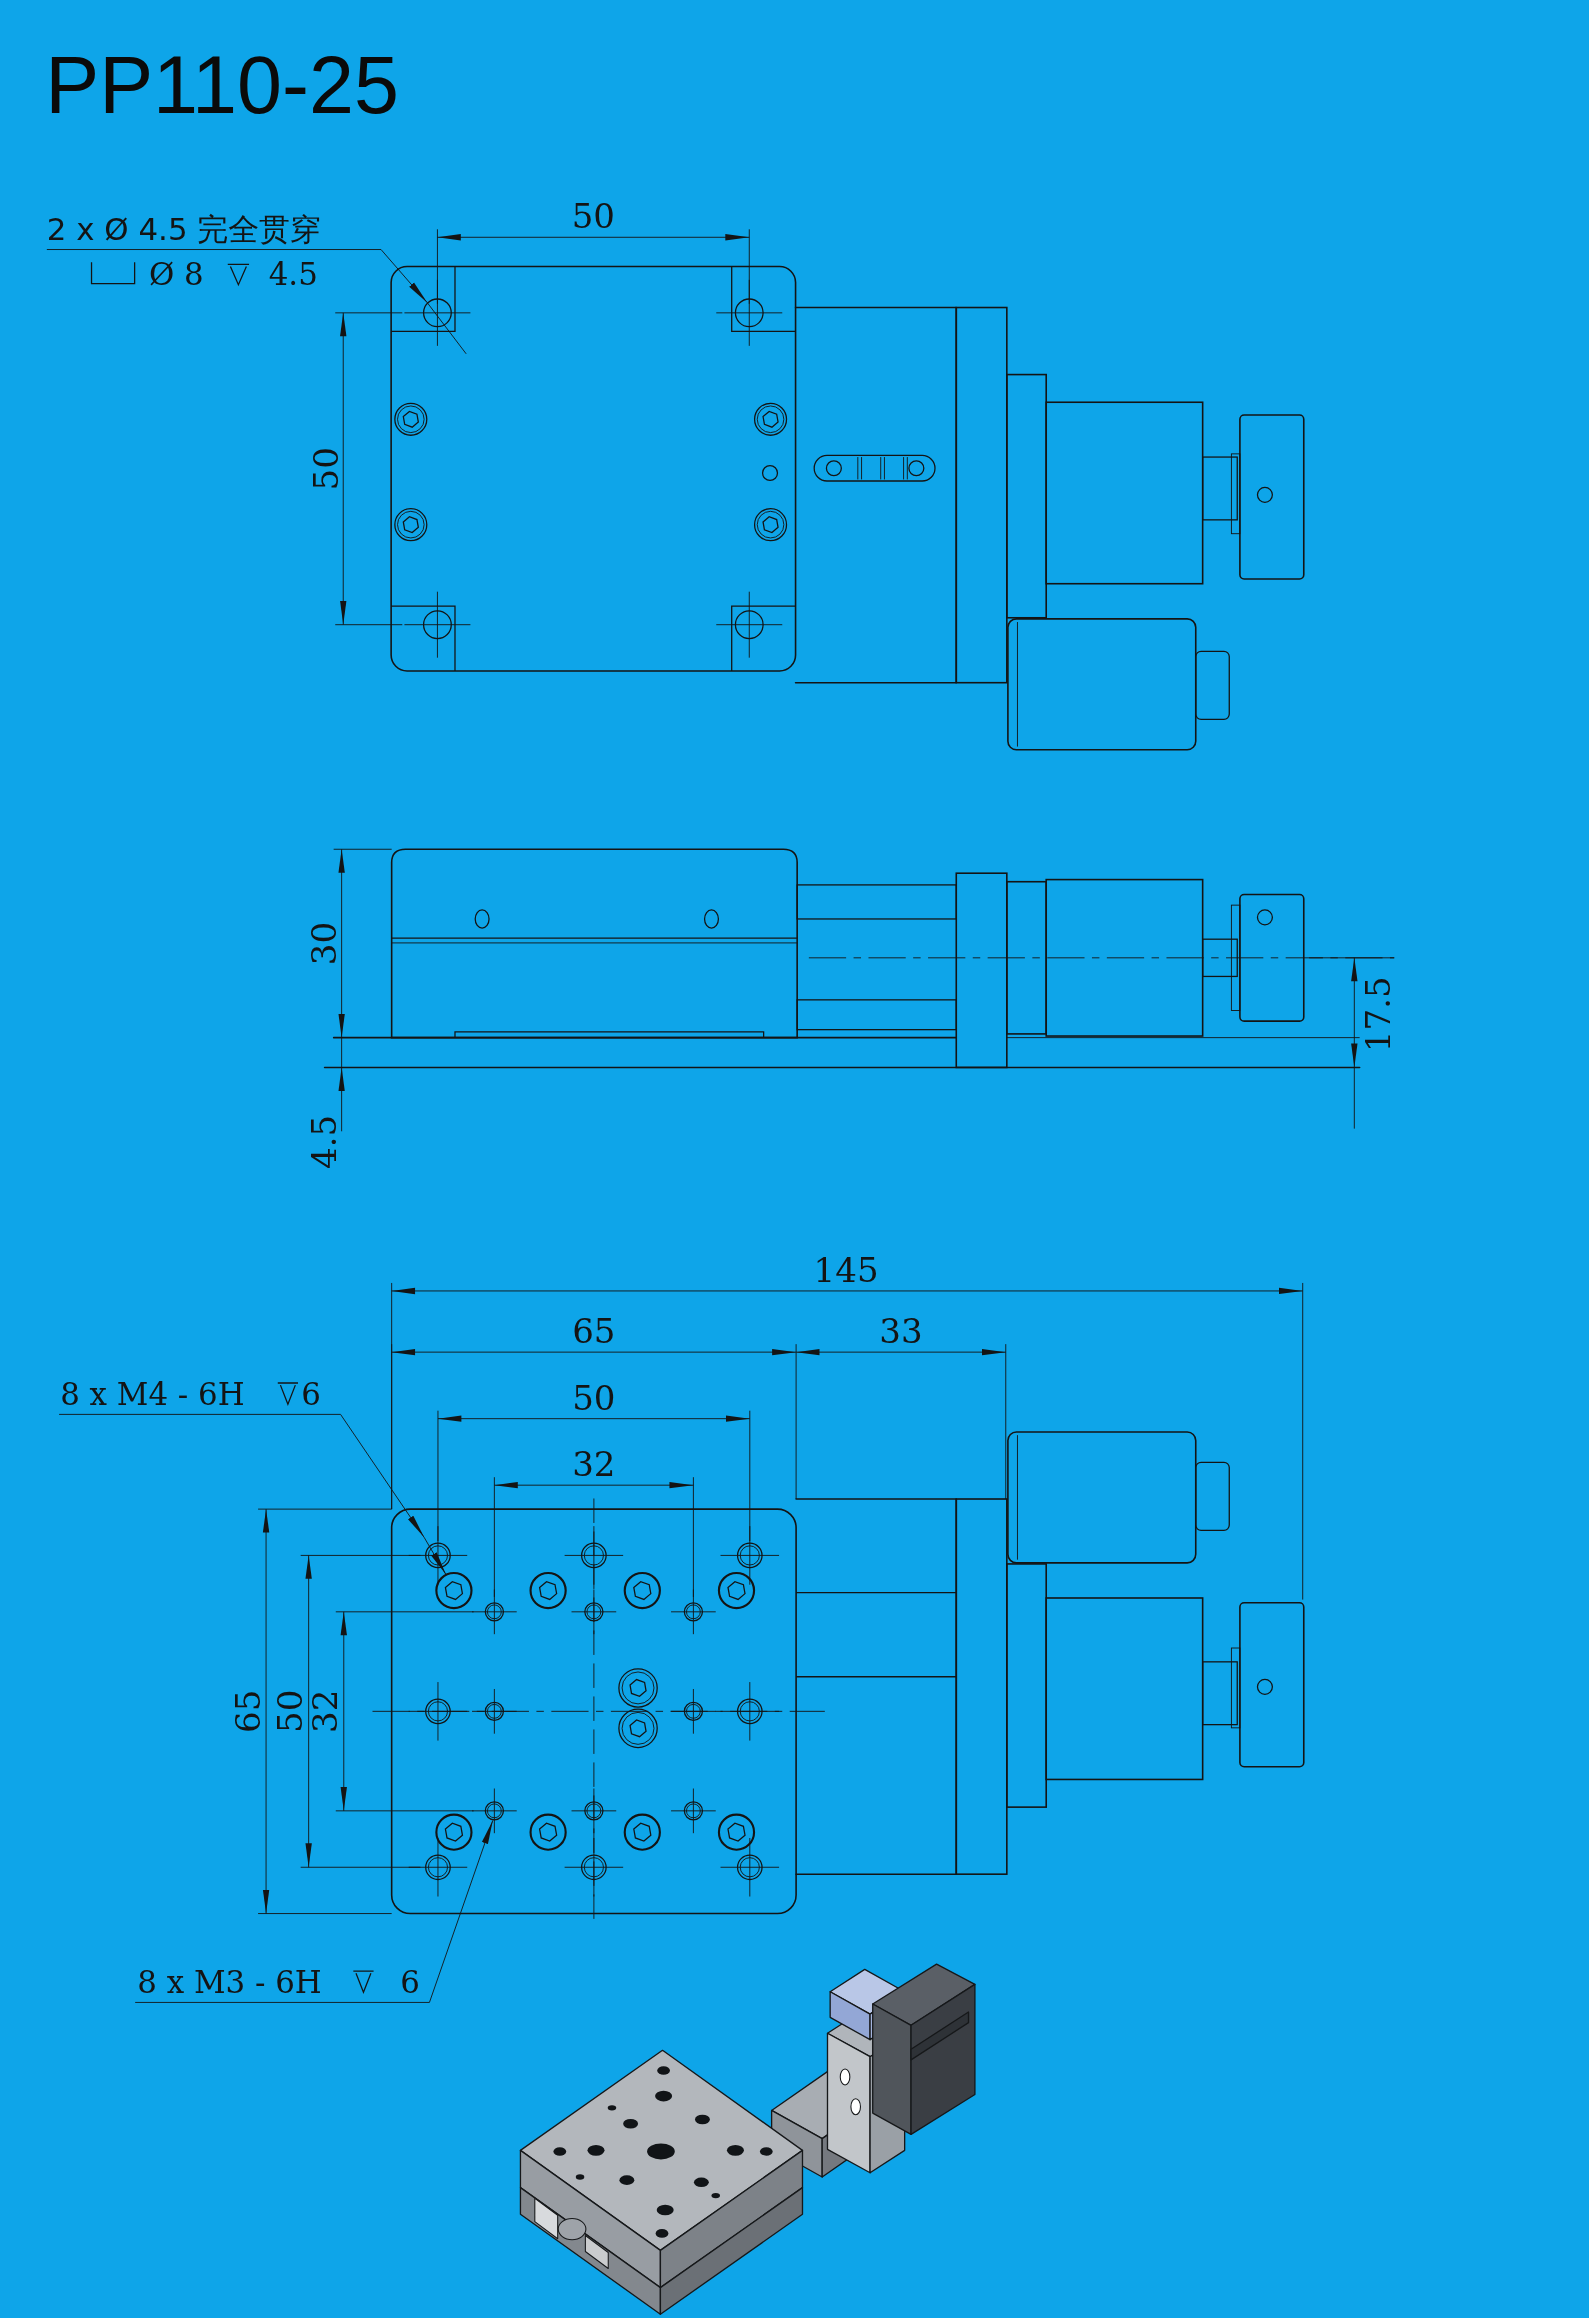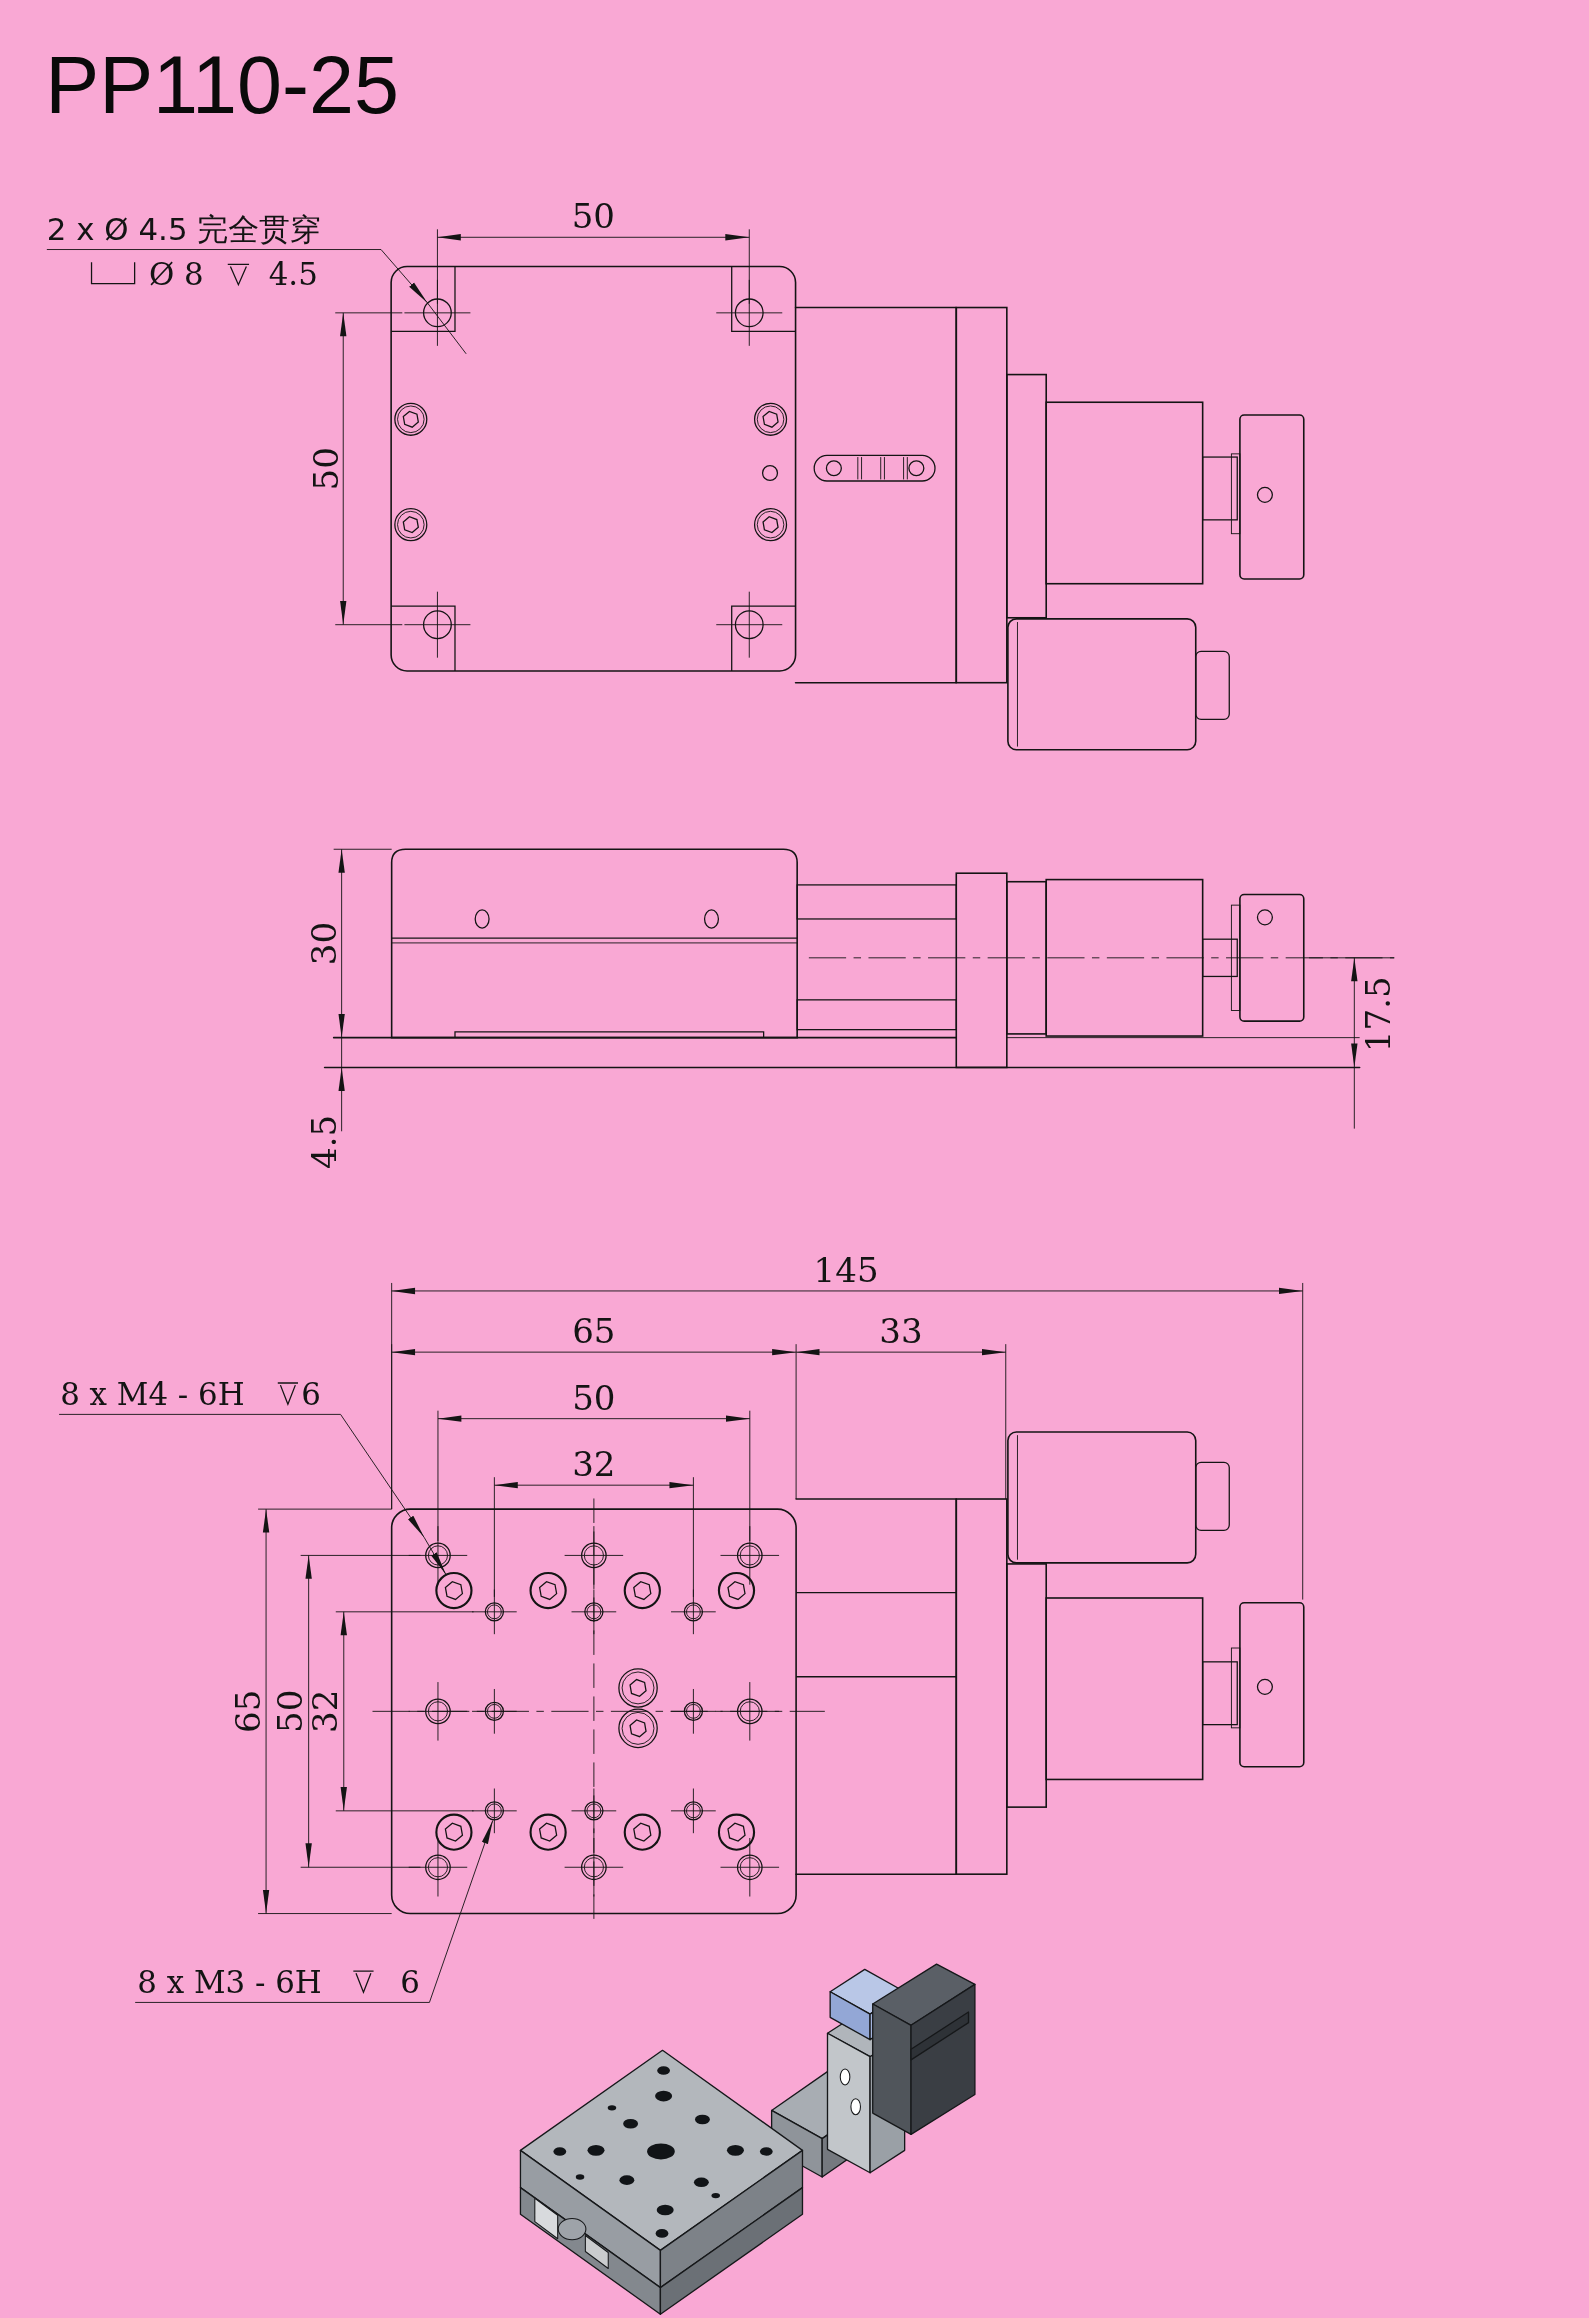--- a/index.html
+++ b/index.html
@@ -1,16 +1,16 @@
 <!DOCTYPE html>
 <html style="font-size:8.5px"><head>
 <meta charset="utf-8">
 <style>
   html,body{margin:0;padding:0;background:#fff;}
-  .sheet{position:relative;width:1589px;height:2319px;background:#f9a8d4;overflow:hidden;}
+  .sheet{position:relative;width:1589px;height:2319px;background:#0ea5e9;overflow:hidden;}
   svg{position:absolute;left:0;top:0;}
   .ln  {stroke:#141414;stroke-width:3;fill:none;stroke-linecap:round;}
   .ln2 {stroke:#141414;stroke-width:2.4;fill:none;}
   .thin{stroke:#141414;stroke-width:1.7;fill:none;}
   .cl  {stroke:#141414;stroke-width:1.7;fill:none;}
   .dimtxt{font-family:"DejaVu Serif","Liberation Serif",serif;font-size:64px;fill:#141414;}
   .caltxt{font-family:"DejaVu Serif","Liberation Serif",serif;font-size:58px;fill:#141414;}
   .cjk{font-family:"DejaVu Sans","Liberation Sans",sans-serif;}
   .title{font-family:"Liberation Sans","DejaVu Sans",sans-serif;font-size:152px;fill:#0a0a0a;}
   .arr{fill:#141414;}

